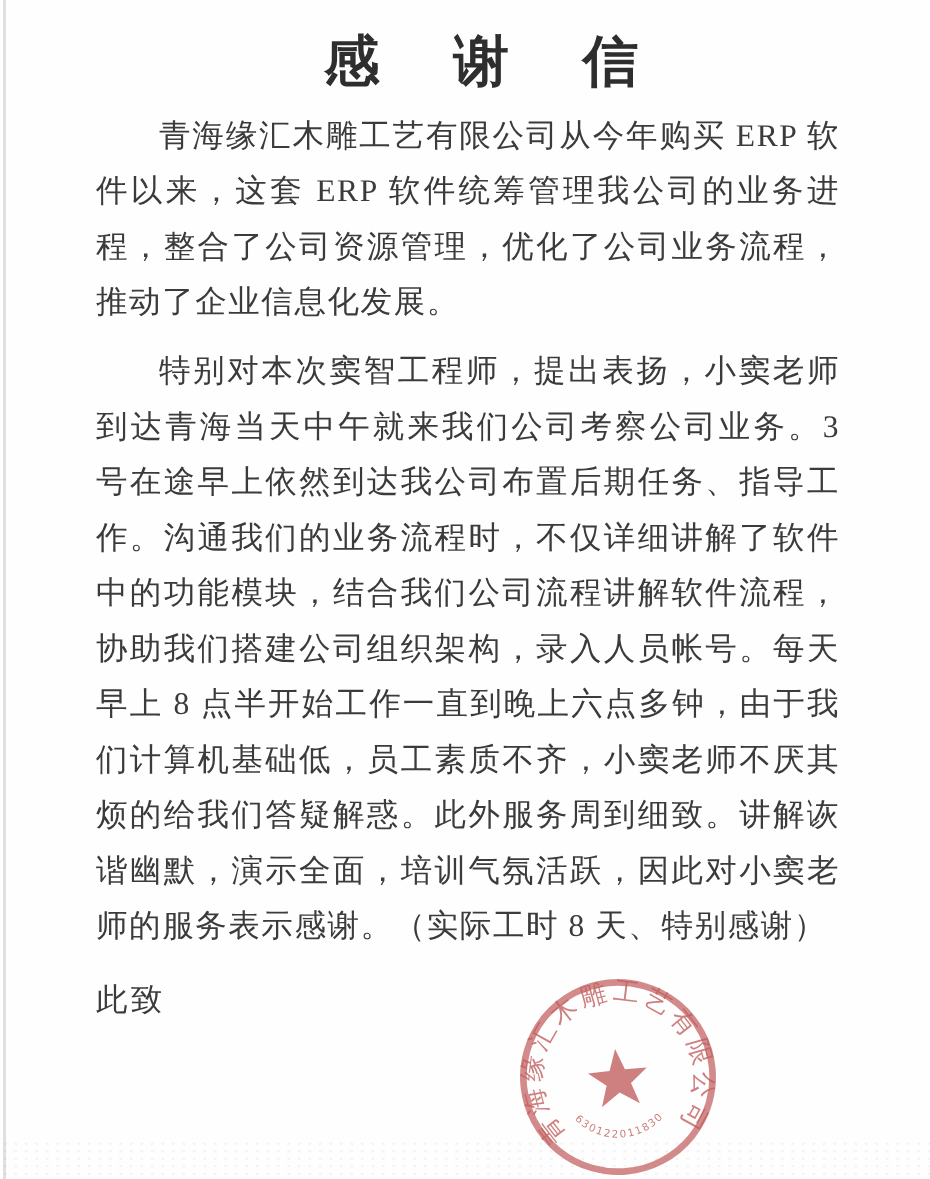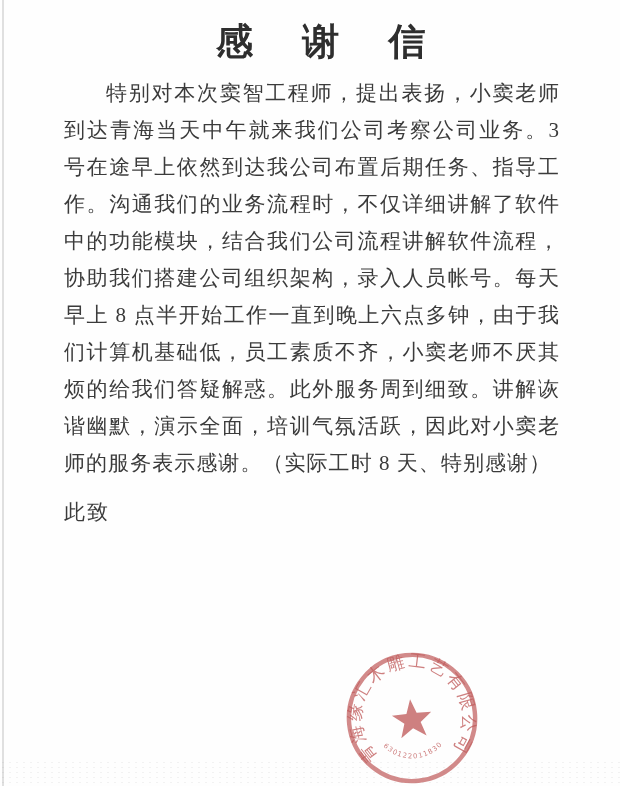--- a/index.html
+++ b/index.html
@@ -69,20 +69,21 @@
 </head>
 <body>
 
 <div class="paper">
 
   <div class="scan-edge-left"></div>
 
   <h1 class="letter-title">感 谢 信</h1>
 
   <div class="content">
+    <p class="para first">青海缘汇木雕工艺有限公司从今年购买 ERP 软件以来，这套 ERP 软件统筹管理我公司的业务进程，整合了公司资源管理，优化了公司业务流程，推动了企业信息化发展。</p>
     <p class="para second">特别对本次窦智工程师，提出表扬，小窦老师到达青海当天中午就来我们公司考察公司业务。3 号在途早上依然到达我公司布置后期任务、指导工作。沟通我们的业务流程时，不仅详细讲解了软件中的功能模块，结合我们公司流程讲解软件流程，协助我们搭建公司组织架构，录入人员帐号。每天早上 8 点半开始工作一直到晚上六点多钟，由于我们计算机基础低，员工素质不齐，小窦老师不厌其烦的给我们答疑解惑。此外服务周到细致。讲解诙谐幽默，演示全面，培训气氛活跃，因此对小窦老师的服务表示感谢。（实际工时 8 天、特别感谢）</p>
     <div class="closing">此致</div>
   </div>
 
   <div class="seal">
     <svg viewBox="0 0 140 140" width="138" height="138">
       <defs>
         <path id="ringPath" d="M 33.2 106.8 A 52 52 0 1 1 106.8 106.8" fill="none"></path>
         <path id="serialPath" d="M 34.5 90.5 A 41 41 0 0 0 105.5 90.5" fill="none"></path>
       </defs>

